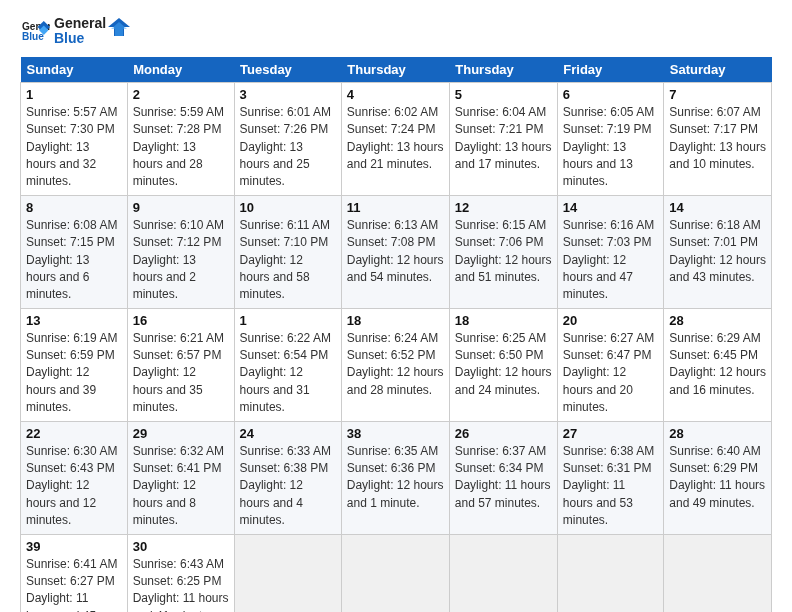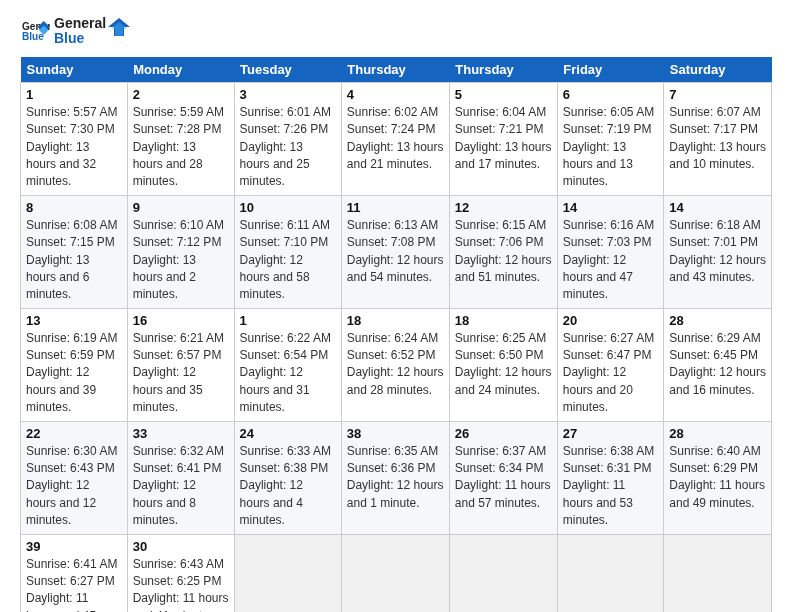--- a/index.html
+++ b/index.html
@@ -216,21 +216,21 @@
             <span class="day-num">28</span>
             <div class="day-info">Sunrise: 6:29 AM<br>Sunset: 6:45 PM<br>Daylight: 12 hours and 16 minutes.</div>
           </td>
         </tr>
         <tr>
           <td>
             <span class="day-num">22</span>
             <div class="day-info">Sunrise: 6:30 AM<br>Sunset: 6:43 PM<br>Daylight: 12 hours and 12 minutes.</div>
           </td>
           <td>
-            <span class="day-num">33</span>
+            <span class="day-num">29</span>
             <div class="day-info">Sunrise: 6:32 AM<br>Sunset: 6:41 PM<br>Daylight: 12 hours and 8 minutes.</div>
           </td>
           <td>
             <span class="day-num">24</span>
             <div class="day-info">Sunrise: 6:33 AM<br>Sunset: 6:38 PM<br>Daylight: 12 hours and 4 minutes.</div>
           </td>
           <td>
             <span class="day-num">38</span>
             <div class="day-info">Sunrise: 6:35 AM<br>Sunset: 6:36 PM<br>Daylight: 12 hours and 1 minute.</div>
           </td>

